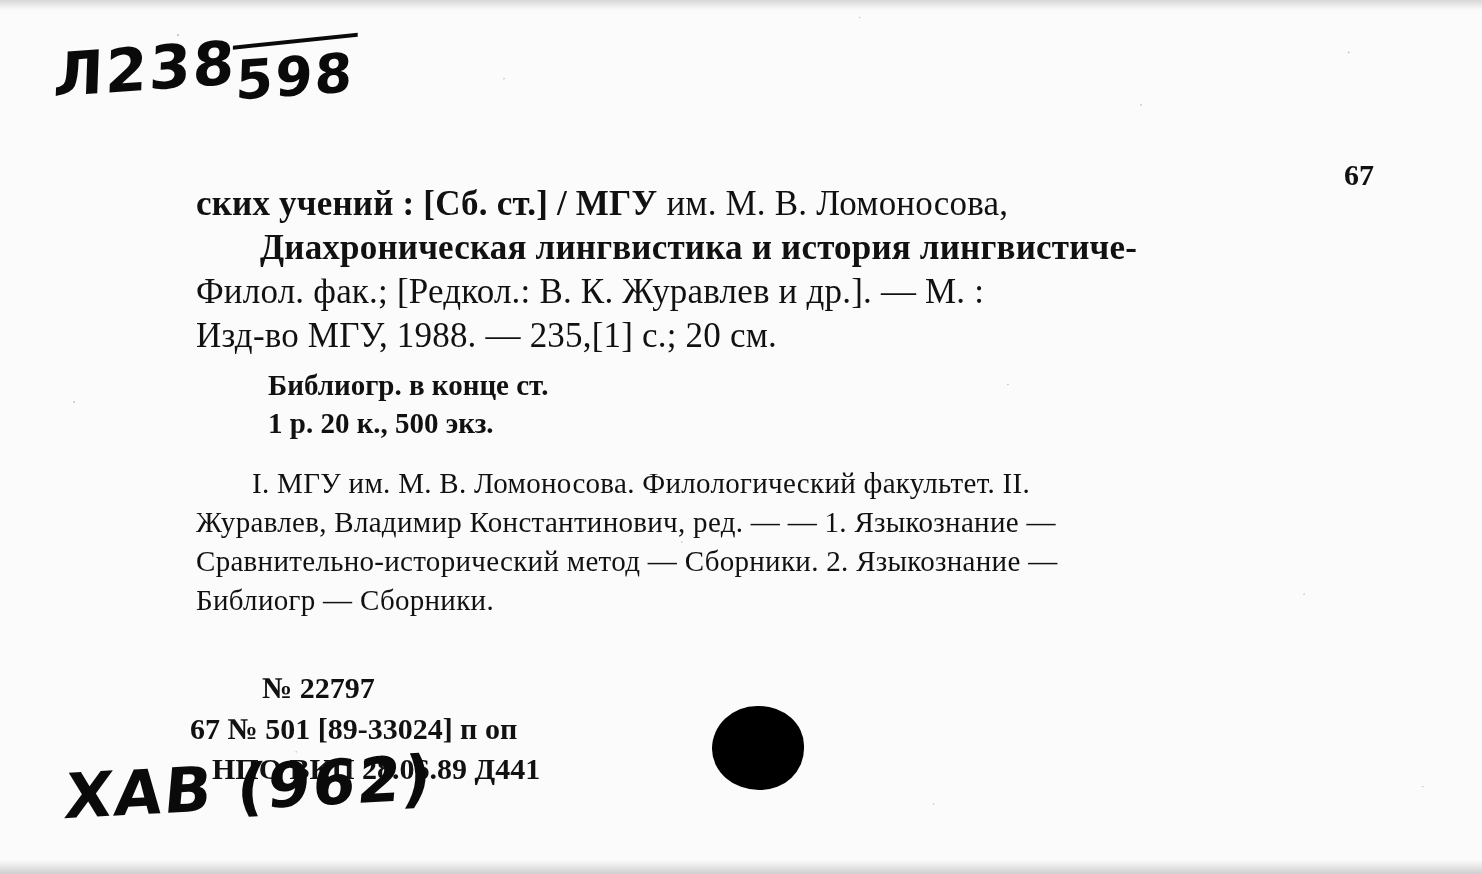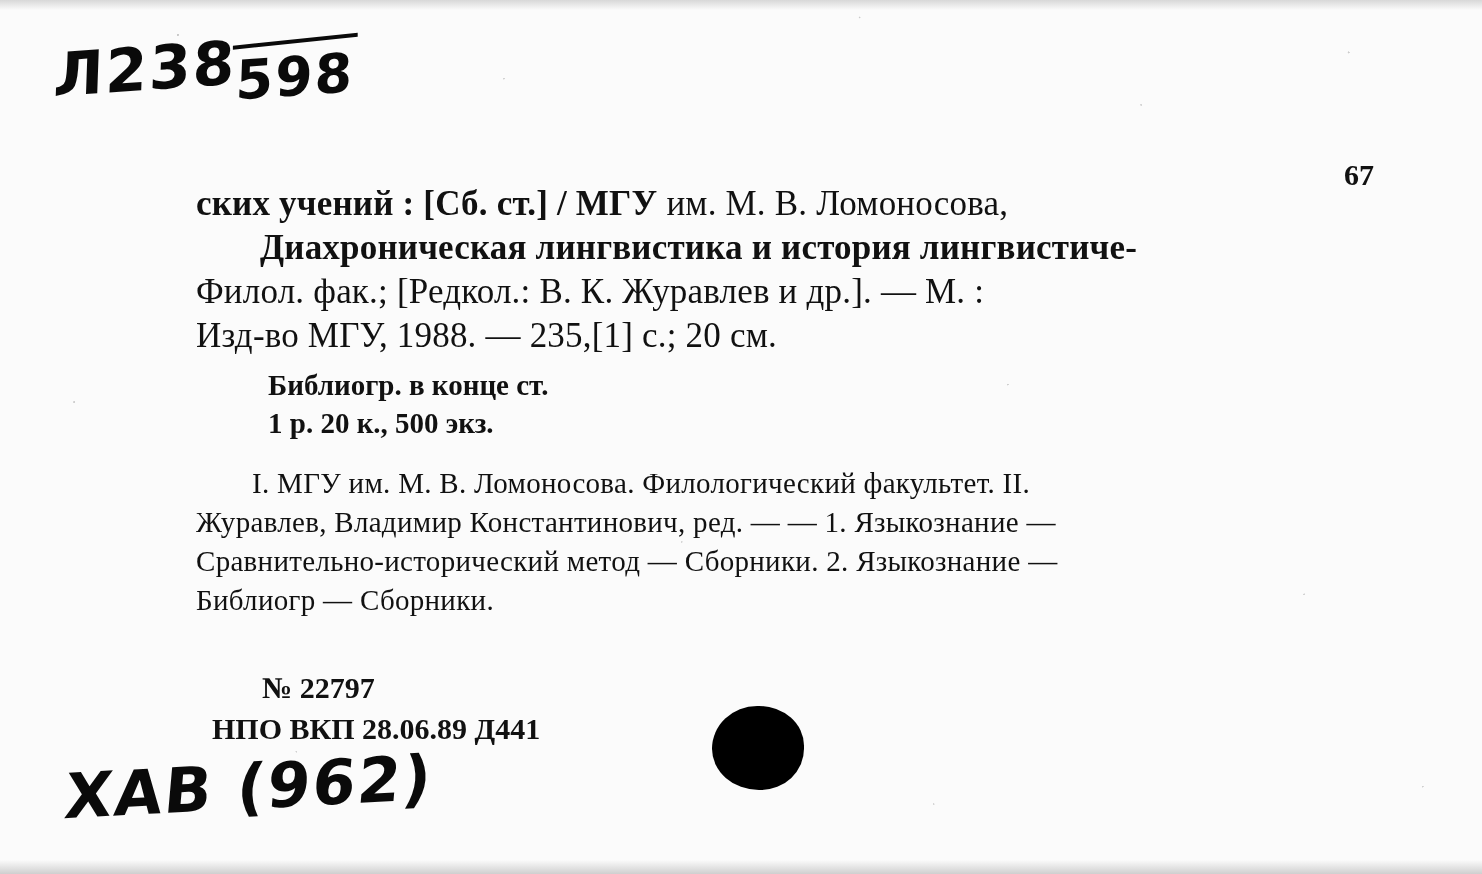--- a/index.html
+++ b/index.html
@@ -208,20 +208,21 @@
 
   <div class="tracings">
     <div><span class="indent"></span><span>I. МГУ им. М. В. Ломоносова. Филологический факультет. II.</span></div>
     <div>Журавлев, Владимир Константинович, ред. — — 1. Языкознание —</div>
     <div>Сравнительно-исторический метод — Сборники. 2. Языкознание —</div>
     <div>Библиогр — Сборники.</div>
   </div>
 
   <div class="footer-left">
     <div class="l1">№ 22797</div>
+    <div class="l2">67 № 501 [89-33024] п оп</div>
     <div class="l3">НПО ВКП 28.06.89 Д441</div>
   </div>
 
   <div class="blot"></div>
 
 
   <div class="hand" id="hand-bottom">ХАВ (962)</div>
 
 </div>
 

